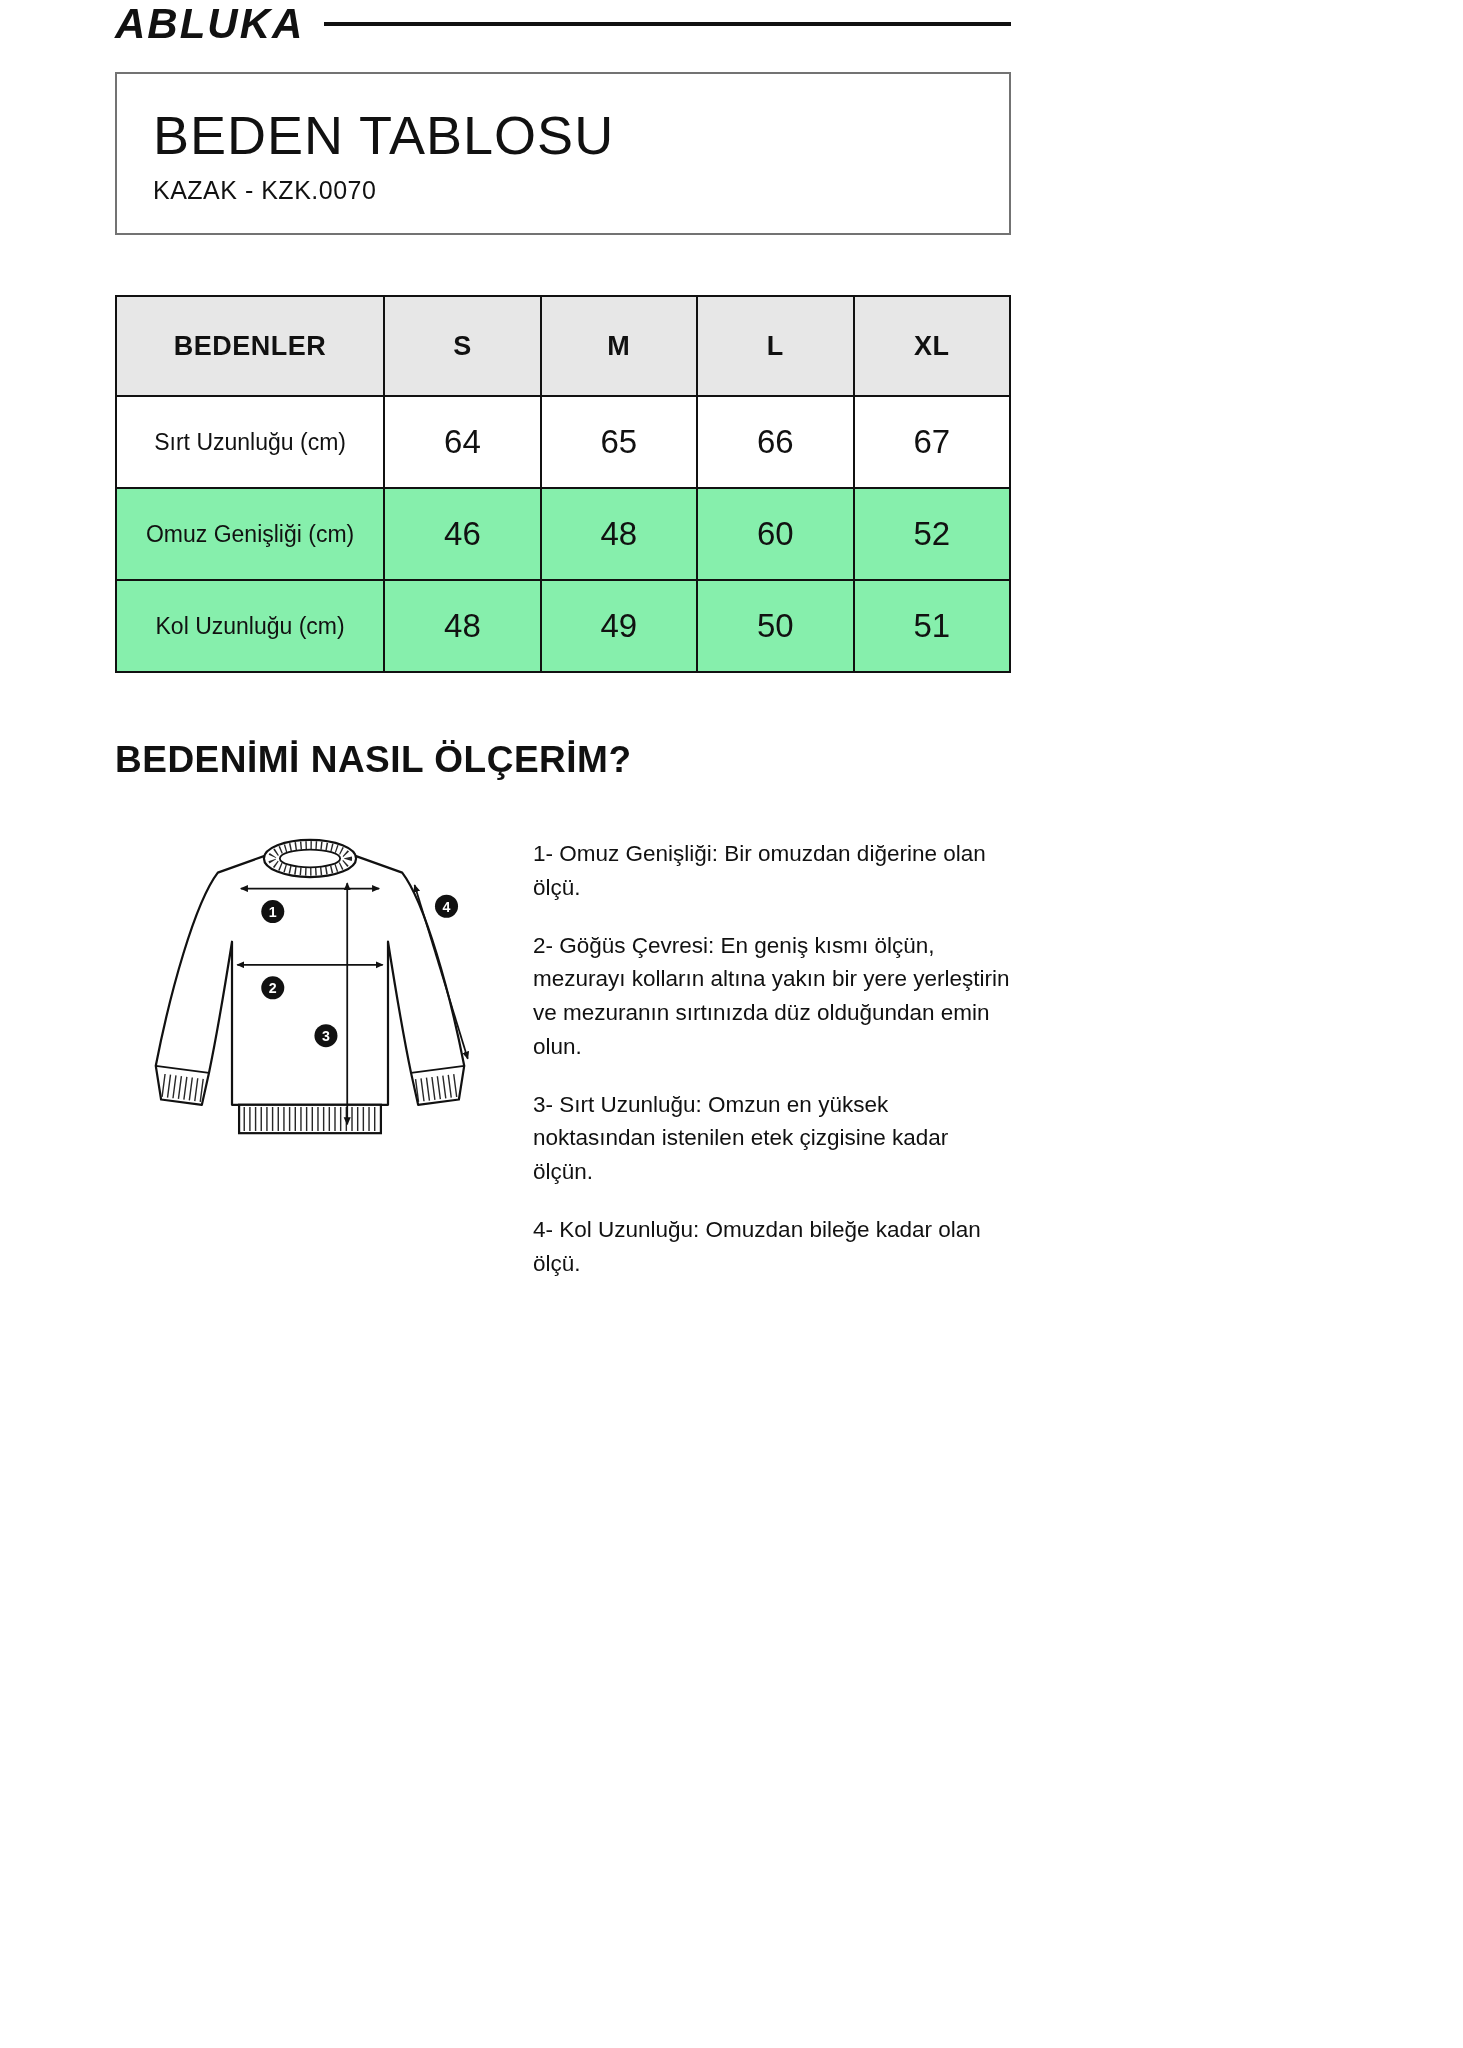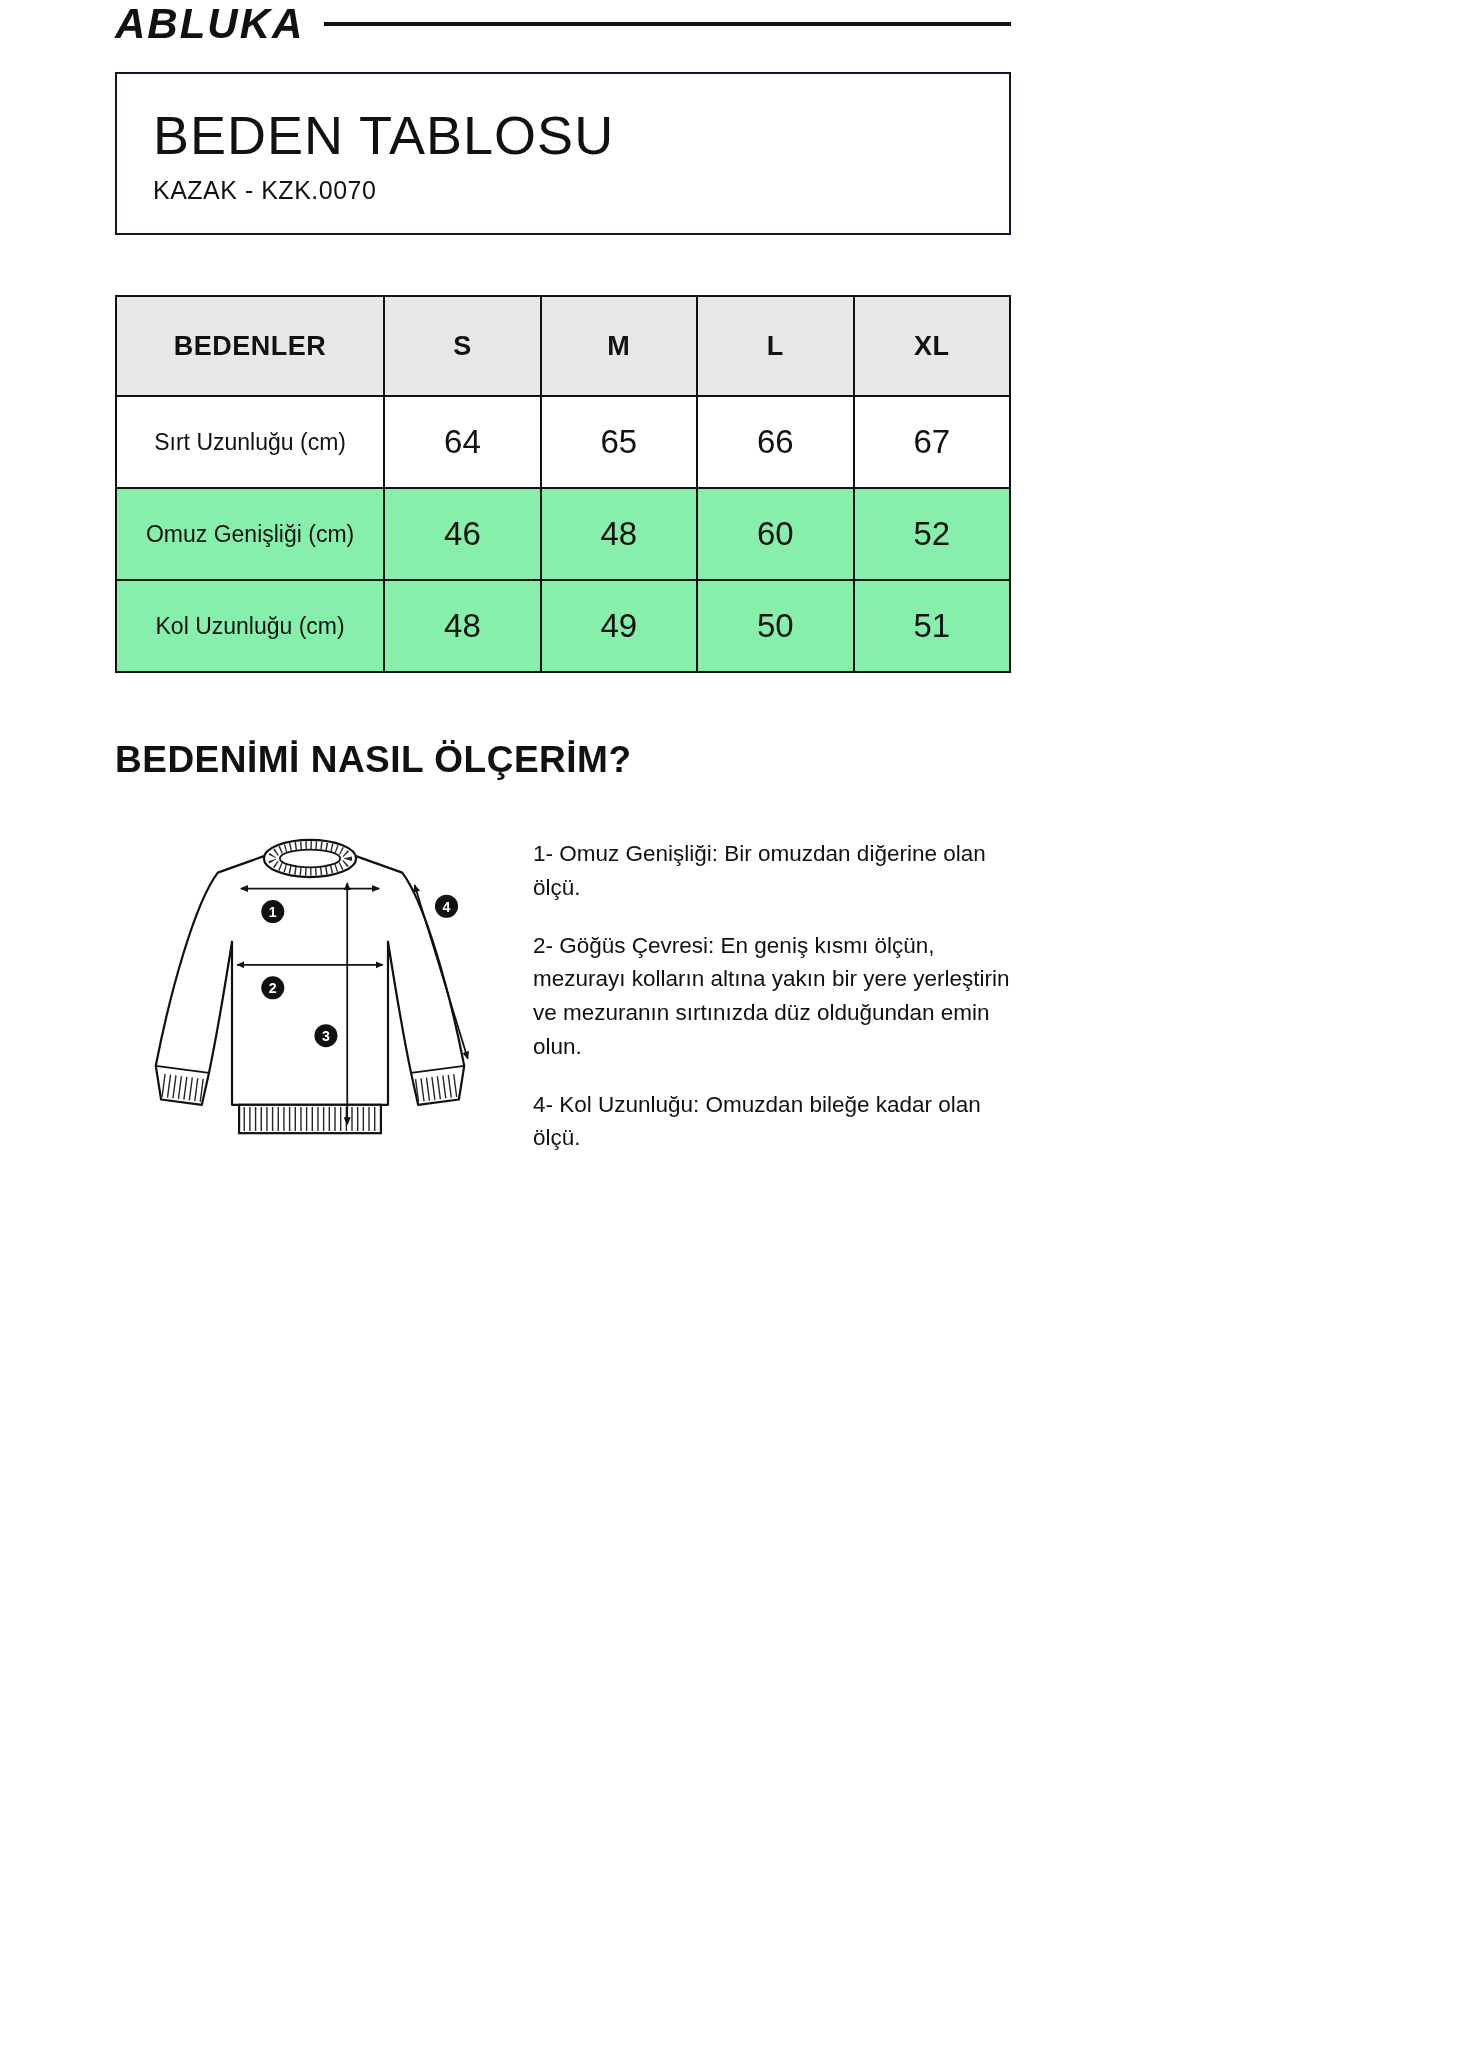--- a/index.html
+++ b/index.html
@@ -14,21 +14,21 @@
 
   
   .logo-row { display:flex; align-items:center; }
   .logo {
     font-size:42px; font-weight:900; font-style:italic;
     letter-spacing:2px; white-space:nowrap;
   }
   .logo-line { flex:1; height:4px; background:#111; margin-left:20px; }
 
   
-  .title-box { border:2px solid #0f172a; margin-top:24px; padding:30px 36px 28px; }
+  .title-box { border:2px solid #737373; margin-top:24px; padding:30px 36px 28px; }
   .title { font-size:54px; font-weight:400; letter-spacing:1px; }
   .subtitle { font-size:25px; margin-top:10px; letter-spacing:0.5px; }
 
   
   table.size-table { width:100%; border-collapse:collapse; margin-top:60px; table-layout:fixed; }
   .size-table th, .size-table td { border:2px solid #111; text-align:center; vertical-align:middle; }
   .size-table thead th { height:100px; background:#e7e7e7; font-size:27px; font-weight:700; letter-spacing:0.5px; }
   .size-table td { height:92px; font-size:33px; font-weight:400; background:#ffffff; }
   .size-table tr.alt td { background:#86efac; }
   .size-table td.row-label { font-size:23px; }
@@ -144,17 +144,18 @@
         <g>
           <circle cx="374" cy="112" r="13" fill="#111"></circle>
           <text x="374" y="118" text-anchor="middle" font-size="16" font-weight="bold" fill="#ffffff">4</text>
         </g>
       </svg>
     </div>
 
     <div class="instructions">
       <p>1- Omuz Genişliği: Bir omuzdan diğerine olan ölçü.</p>
       <p>2- Göğüs Çevresi: En geniş kısmı ölçün, mezurayı kolların altına yakın bir yere yerleştirin ve mezuranın sırtınızda düz olduğundan emin olun.</p>
+      <p>3- Sırt Uzunluğu: Omzun en yüksek noktasından istenilen etek çizgisine kadar ölçün.</p>
       <p>4- Kol Uzunluğu: Omuzdan bileğe kadar olan ölçü.</p>
     </div>
   </div>
 
 </div>
 
 </body></html>

